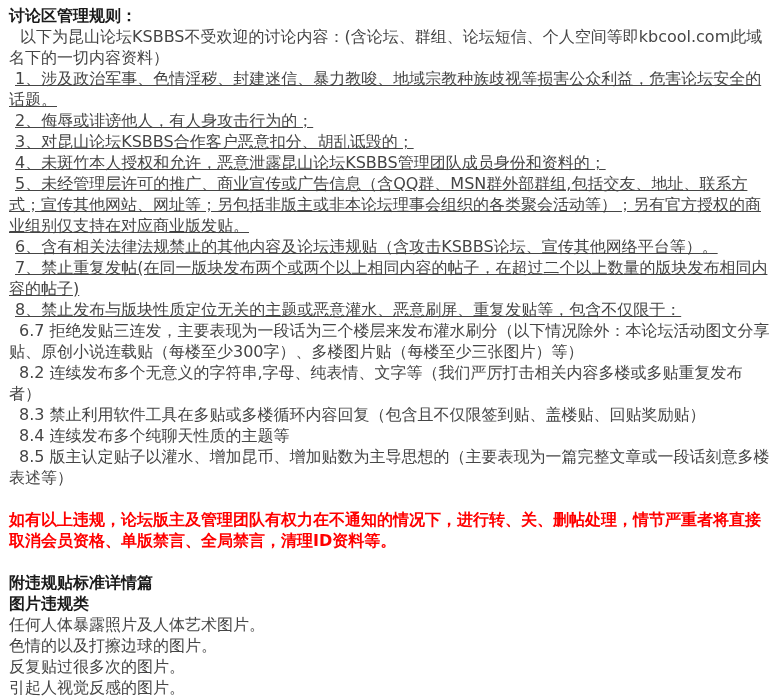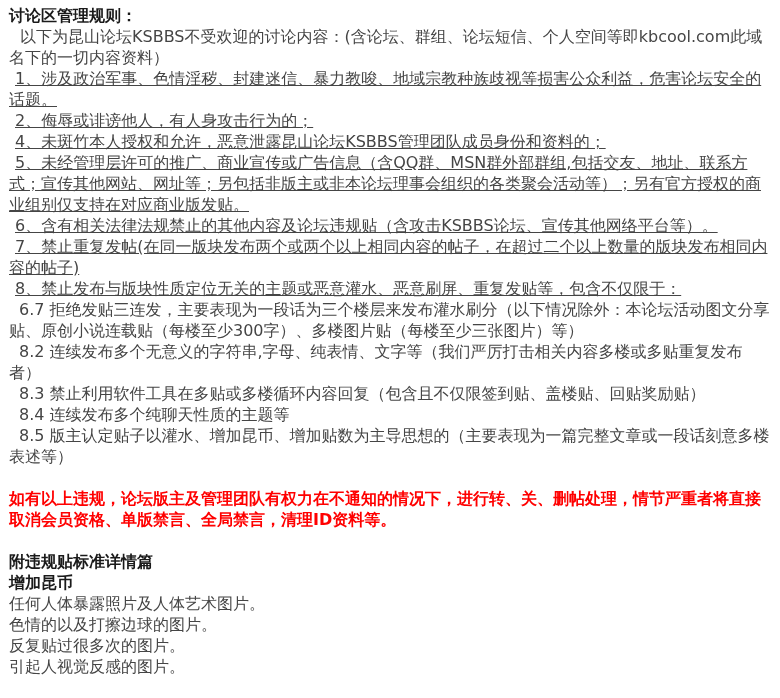--- a/index.html
+++ b/index.html
@@ -39,40 +39,41 @@
 </style>
 </head>
 <body>
 
 <div class="doc">
   <p class="p-title">讨论区管理规则：</p>
   <p class="indent-lg">以下为昆山论坛KSBBS不受欢迎的讨论内容：(含论坛、群组、论坛短信、个人空间等即kbcool.com此域名下的一切内容资料）</p>
 
   <p class="indent">1、涉及政治军事、色情淫秽、封建迷信、暴力教唆、地域宗教种族歧视等损害公众利益，危害论坛安全的话题。</p>
   <p class="indent">2、侮辱或诽谤他人，有人身攻击行为的；</p>
+  <p class="indent">3、对昆山论坛KSBBS合作客户恶意扣分、胡乱诋毁的；</p>
   <p class="indent">4、未斑竹本人授权和允许，恶意泄露昆山论坛KSBBS管理团队成员身份和资料的；</p>
   <p class="indent">5、未经管理层许可的推广、商业宣传或广告信息（含QQ群、MSN群外部群组,包括交友、地址、联系方式；宣传其他网站、网址等；另包括非版主或非本论坛理事会组织的各类聚会活动等）；另有官方授权的商业组别仅支持在对应商业版发贴。</p>
   <p class="indent">6、含有相关法律法规禁止的其他内容及论坛违规贴（含攻击KSBBS论坛、宣传其他网络平台等）。</p>
   <p class="indent">7、禁止重复发帖(在同一版块发布两个或两个以上相同内容的帖子，在超过二个以上数量的版块发布相同内容的帖子)</p>
   <p class="indent">8、禁止发布与版块性质定位无关的主题或恶意灌水、恶意刷屏、重复发贴等，包含不仅限于：</p>
 
   <p class="indent-sub">6.7 拒绝发贴三连发，主要表现为一段话为三个楼层来发布灌水刷分（以下情况除外：本论坛活动图文分享贴、原创小说连载贴（每楼至少300字）、多楼图片贴（每楼至少三张图片）等）</p>
   <p class="indent-sub">8.2 连续发布多个无意义的字符串,字母、纯表情、文字等（我们严厉打击相关内容多楼或多贴重复发布者）</p>
   <p class="indent-sub">8.3 禁止利用软件工具在多贴或多楼循环内容回复（包含且不仅限签到贴、盖楼贴、回贴奖励贴）</p>
   <p class="indent-sub">8.4 连续发布多个纯聊天性质的主题等</p>
   <p class="indent-sub">8.5 版主认定贴子以灌水、增加昆币、增加贴数为主导思想的（主要表现为一篇完整文章或一段话刻意多楼表述等）</p>
 
   <div class="gap"></div>
 
   <p class="warning">如有以上违规，论坛版主及管理团队有权力在不通知的情况下，进行转、关、删帖处理，情节严重者将直接取消会员资格、单版禁言、全局禁言，清理ID资料等。</p>
 
   <div class="gap"></div>
 
   <p class="p-bold">附违规贴标准详情篇</p>
-  <p class="p-bold">增加昆币</p>
+  <p class="p-bold">图片违规类</p>
   <p>任何人体暴露照片及人体艺术图片。</p>
   <p>色情的以及打擦边球的图片。</p>
   <p>反复贴过很多次的图片。</p>
   <p>引起人视觉反感的图片。</p>
 
   <div class="gap"></div>
 
   <p class="p-bold">欺骗类</p>
   <p>明显的骗分行为。</p>
   <p>重复灌水，刷贴的。</p>

